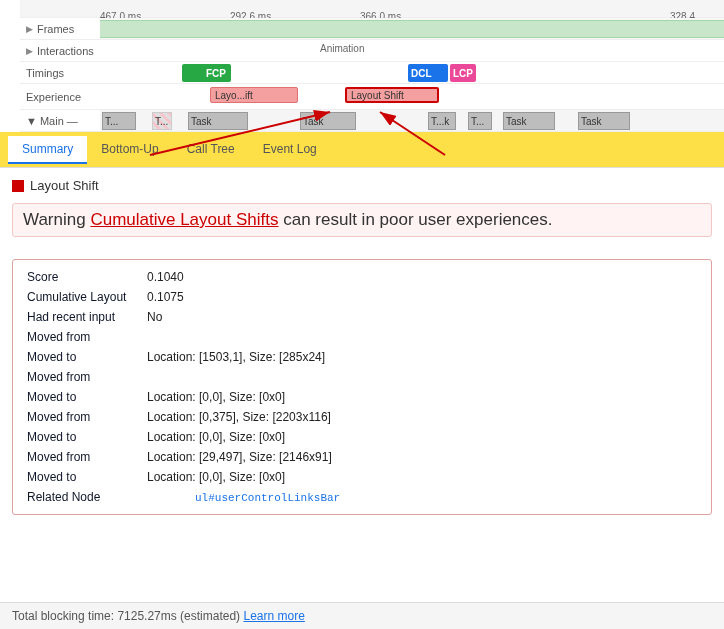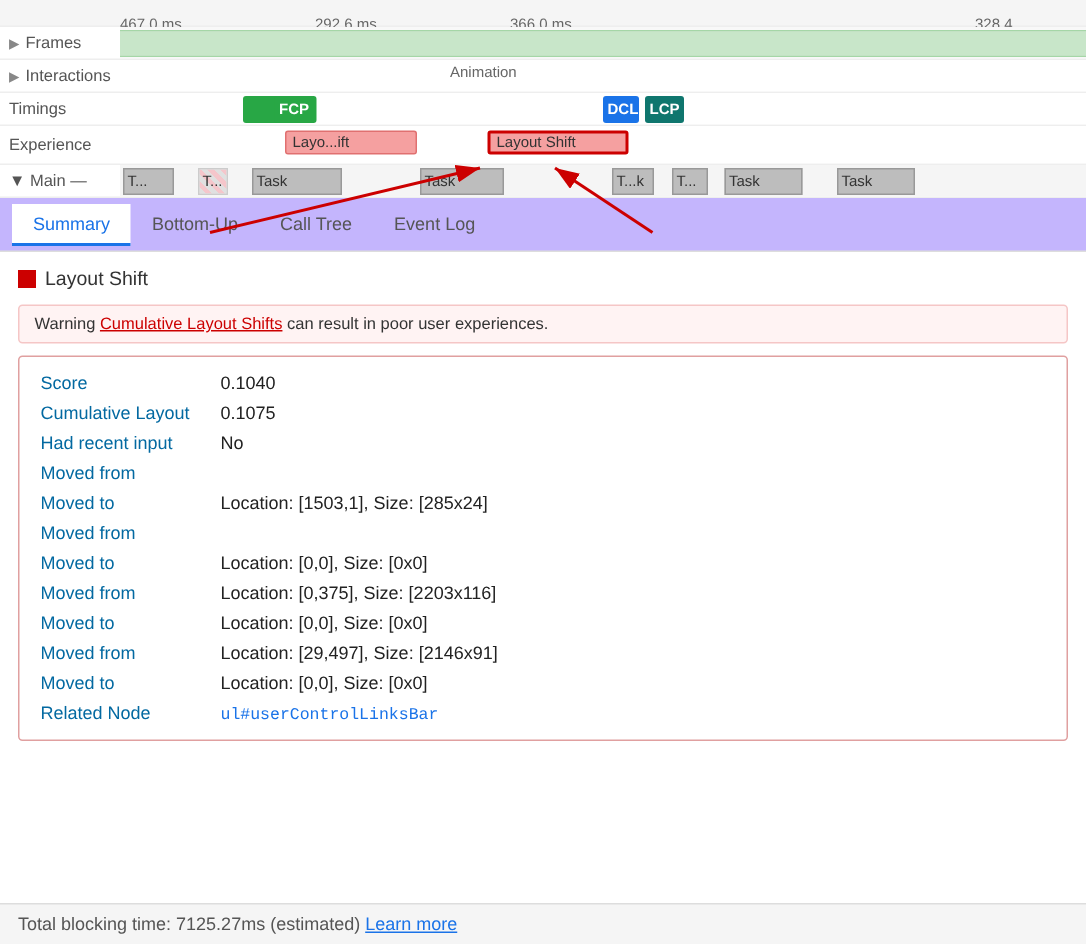--- a/index.html
+++ b/index.html
@@ -60,21 +60,21 @@
       font-weight: bold;
       display: flex;
       align-items: center;
       padding: 0 3px;
       color: #fff;
     }
 
     .timing-fp { background: #28a745; padding-left: 44px; }
     .timing-fcp { background: #28a745; }
     .timing-dcl { background: #1a73e8; }
-    .timing-lcp { background: #0f766e; }
+    .timing-lcp { background: #ec4899; }
 
     
     .exp-block {
       position: absolute;
       top: 3px;
       height: 16px;
       border-radius: 2px;
       display: flex;
       align-items: center;
       font-size: 10px;
@@ -123,21 +123,21 @@
         #f5c6cb 6px
       );
       border: 1px solid #ccc;
     }
 
     
     .tabs-bar {
       display: flex;
       align-items: center;
       border-bottom: 1px solid #ddd;
-      background: #c4b5fd;
+      background: #fde047;
       height: 36px;
       padding: 0 8px;
       gap: 0;
     }
 
     .tab-item {
       padding: 6px 14px;
       font-size: 12px;
       color: #555;
       cursor: pointer;
@@ -173,22 +173,22 @@
       display: inline-block;
       flex-shrink: 0;
     }
 
     
     .warning-box {
       background: #fff3f3;
       border: 1px solid #f5c6c6;
       border-radius: 3px;
       padding: 6px 10px;
-      margin-bottom: 8px;
-      font-size: 11px;
+      margin-bottom: 22px;
+      font-size: 17px;
       color: #333;
     }
 
     .warning-link {
       color: #cc0000;
       text-decoration: underline;
       cursor: pointer;
     }
 
     
@@ -200,24 +200,25 @@
 
     .detail-row {
       display: flex;
       align-items: baseline;
       margin-bottom: 6px;
       font-size: 12px;
     }
 
     .detail-row:last-child {
       margin-bottom: 0;
+      gap: 48px;
     }
 
     .detail-label {
-      color: #0369a1;
+      color: #0f172a;
       min-width: 120px;
       flex-shrink: 0;
     }
 
     .detail-value {
       color: #222;
     }
 
     .detail-value-mono {
       font-family: 'Courier New', monospace;
@@ -273,20 +274,21 @@
     .interaction-text {
       position: absolute;
       top: 3px;
       font-size: 10px;
       color: #666;
     }
 
     
     .timeline-section {
       position: relative;
+      margin-left: 20px;
     }
 
     .arrow-svg {
       position: absolute;
       top: 0;
       left: 0;
       width: 100%;
       pointer-events: none;
       z-index: 10;
     }
@@ -327,21 +329,21 @@
     </div>
   </div>
 
   <div class="timeline-row">
     <div class="row-label">
       <span>Timings</span>
     </div>
     <div class="row-content">
       <div class="timing-marker timing-fp" style="left:82px;width:20px">FP</div>
       <div class="timing-marker timing-fcp" style="left:103px;width:28px">FCP</div>
-      <div class="timing-marker timing-dcl" style="left:322px;width:24px">DCL</div>
+      <div class="timing-marker timing-dcl" style="left:308px;width:40px">DCL</div>
       <div class="timing-marker timing-lcp" style="left:350px;width:26px">LCP</div>
     </div>
   </div>
 
   <div class="timeline-row" style="height:26px">
     <div class="row-label">
       <span>Experience</span>
     </div>
     <div class="row-content">
       <div class="exp-block exp-block-pink" style="left:110px;width:88px">Layo...ift</div>

